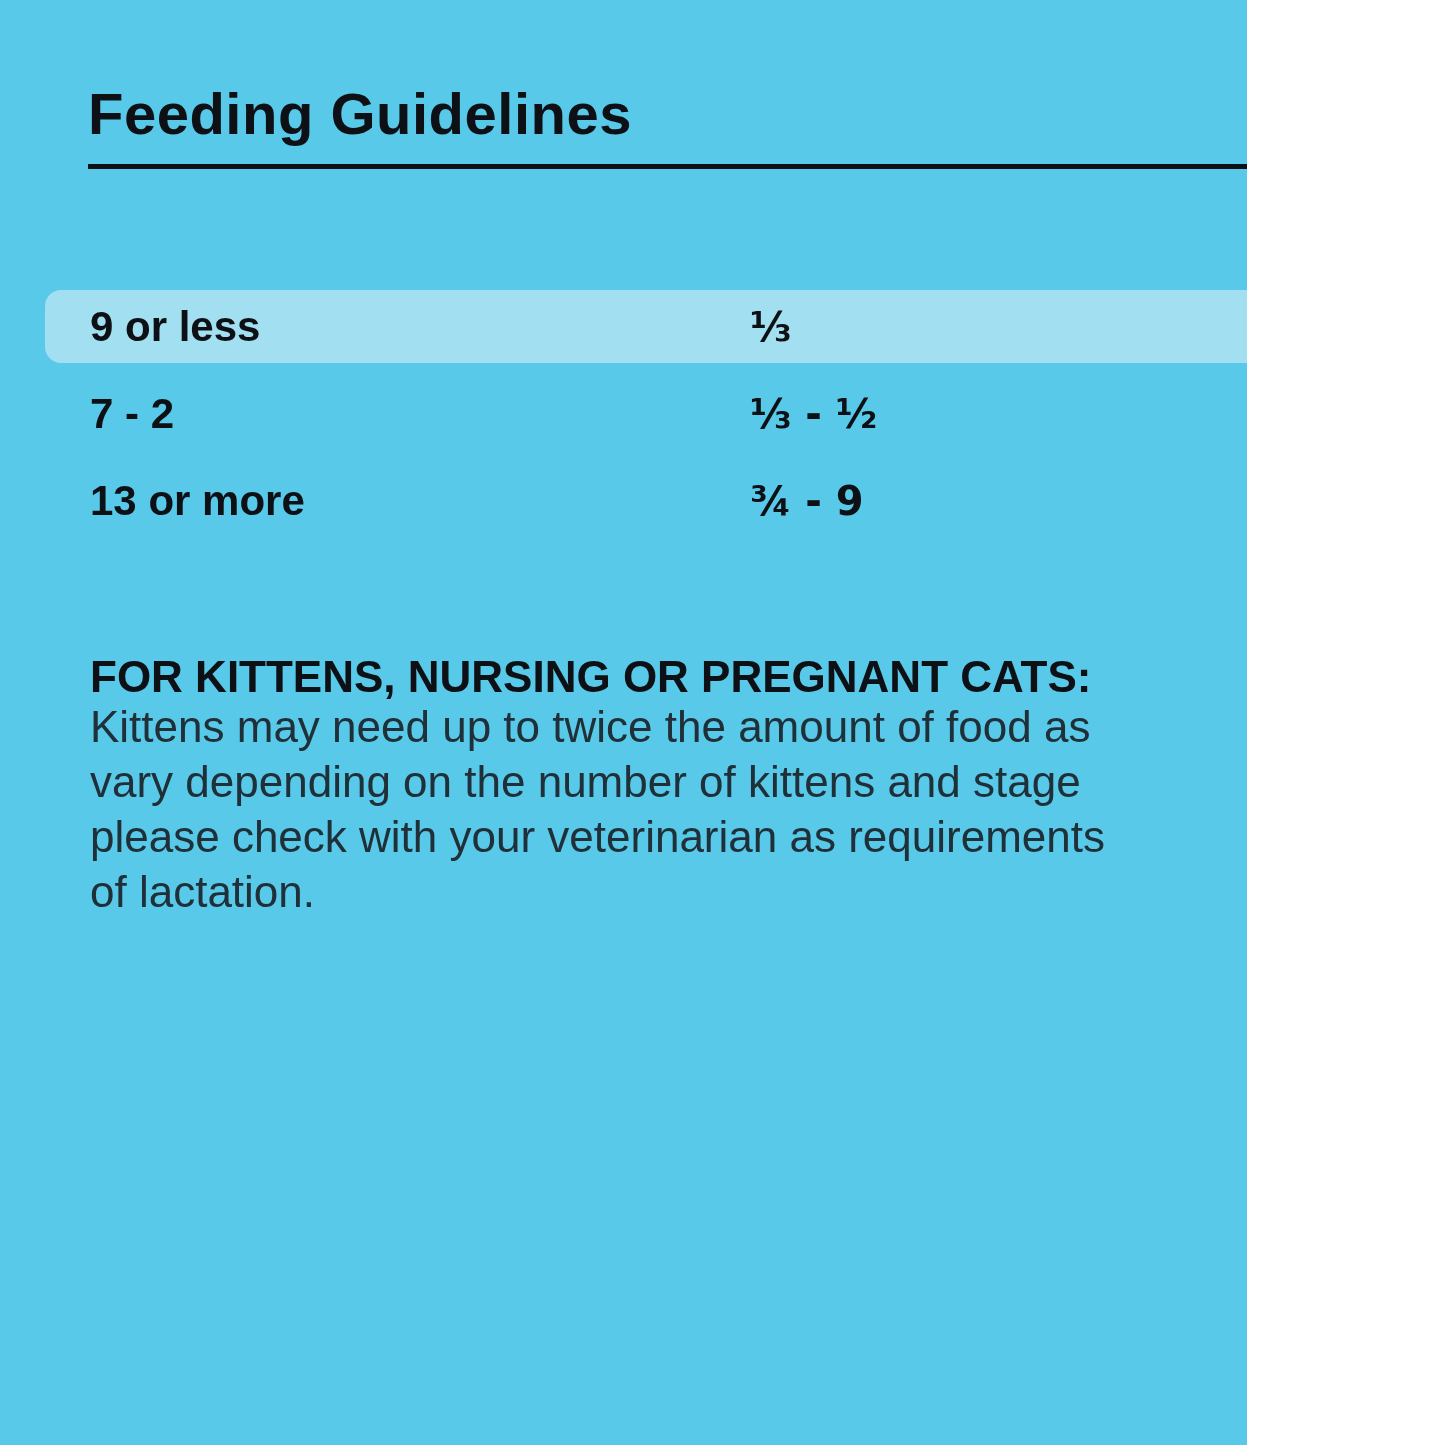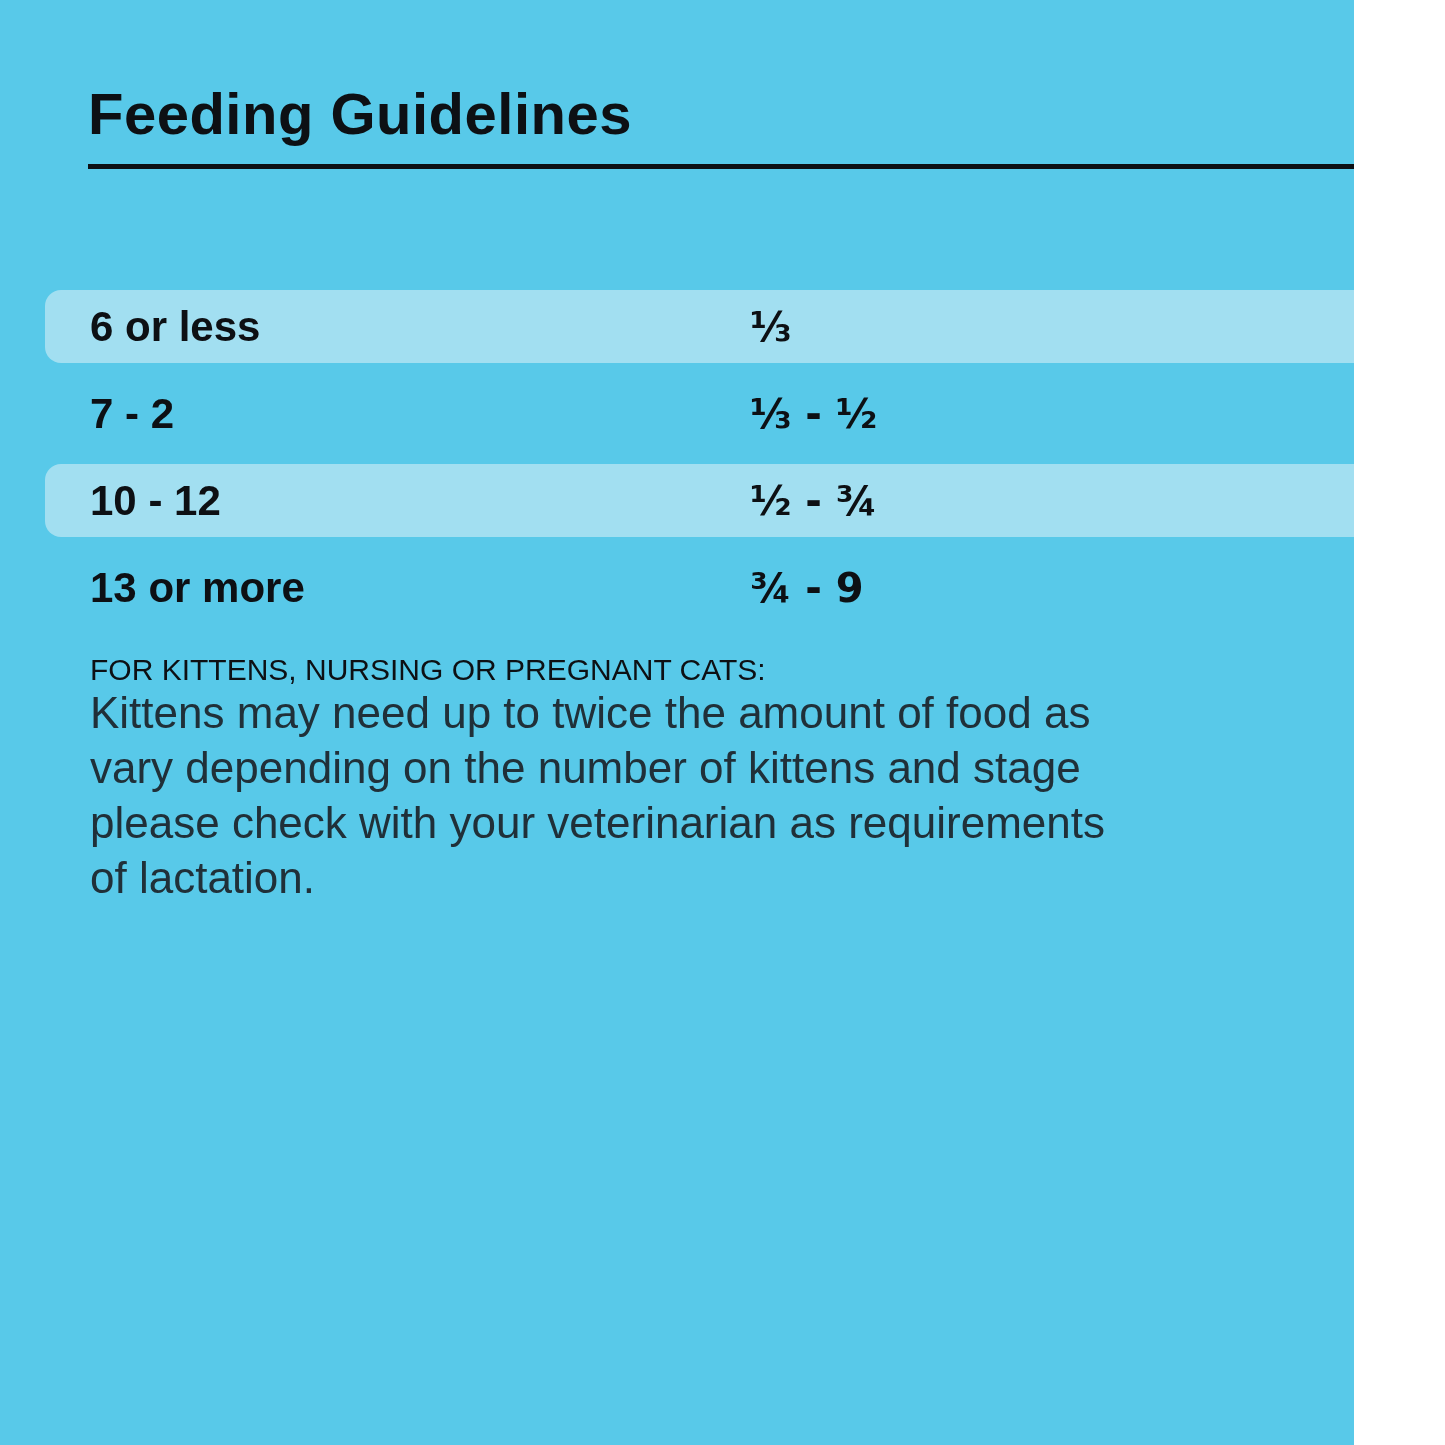--- a/index.html
+++ b/index.html
@@ -5,21 +5,21 @@
   :root {
     --background: #58C9E9;
     --row-highlight: #A2DFF1;
     --heading-text: #0D1014;
     --body-text: #203039;
   }
   html, body { margin: 0; padding: 0; }
   body { font-family: "Liberation Sans", sans-serif; }
   .canvas {
     position: relative;
-    width: 1354px;
+    width: 1247px;
     height: 1445px;
     background: var(--background);
     overflow: hidden;
     color: var(--heading-text);
   }
   .title {
     position: absolute;
     top: 85px;
     left: 88px;
     margin: 0;
@@ -82,23 +82,23 @@
     font-family: "DejaVu Sans", sans-serif;
     font-size: 40px;
   }
   .note {
     position: absolute;
     top: 655px;
     left: 90px;
     width: 1300px;
   }
   .note-heading {
-    font-size: 30px;
+    font-size: 44px;
     line-height: 1;
-    font-weight: 400;
+    font-weight: 700;
     color: var(--heading-text);
     white-space: nowrap;
   }
   .note-lines {
     font-size: 44px;
     line-height: 55px;
     font-weight: 400;
     color: var(--body-text);
   }
   .note-line { white-space: nowrap; }
@@ -108,30 +108,26 @@
 
 <div class="canvas">
 
   <h1 class="title">Feeding Guidelines</h1>
 
   <div class="rule"></div>
 
 
   <div class="table">
     <div class="row highlight">
-      <span class="weight">6 or less</span>
+      <span class="weight">9 or less</span>
       <span class="serving">⅓</span>
     </div>
     <div class="row">
       <span class="weight">7 - 2</span>
       <span class="serving">⅓ - ½</span>
-    </div>
-    <div class="row highlight">
-      <span class="weight">10 - 12</span>
-      <span class="serving">½ - ¾</span>
     </div>
     <div class="row">
       <span class="weight">13 or more</span>
       <span class="serving">¾ - 9</span>
     </div>
   </div>
 
   <div class="note">
     <div class="note-heading">FOR KITTENS, NURSING OR PREGNANT CATS:</div>
     <div class="note-lines">

